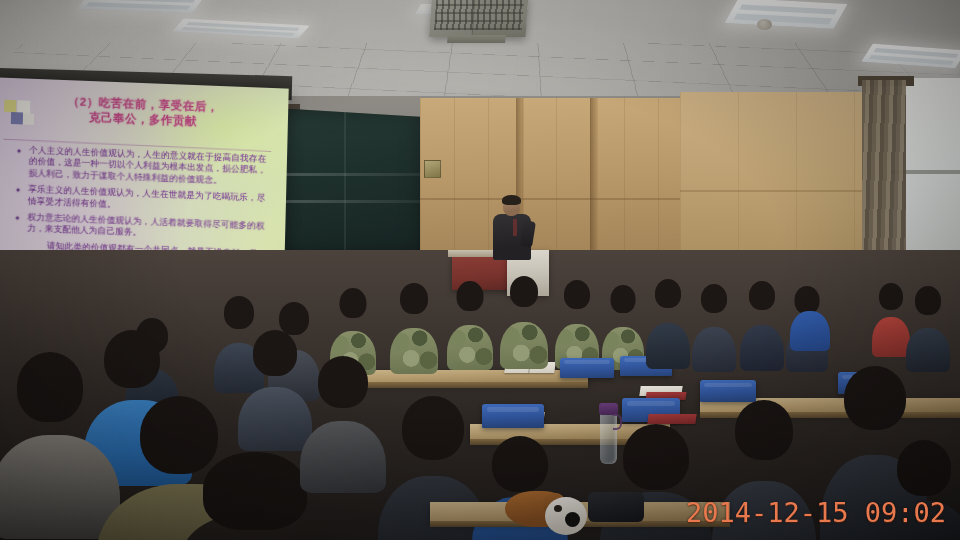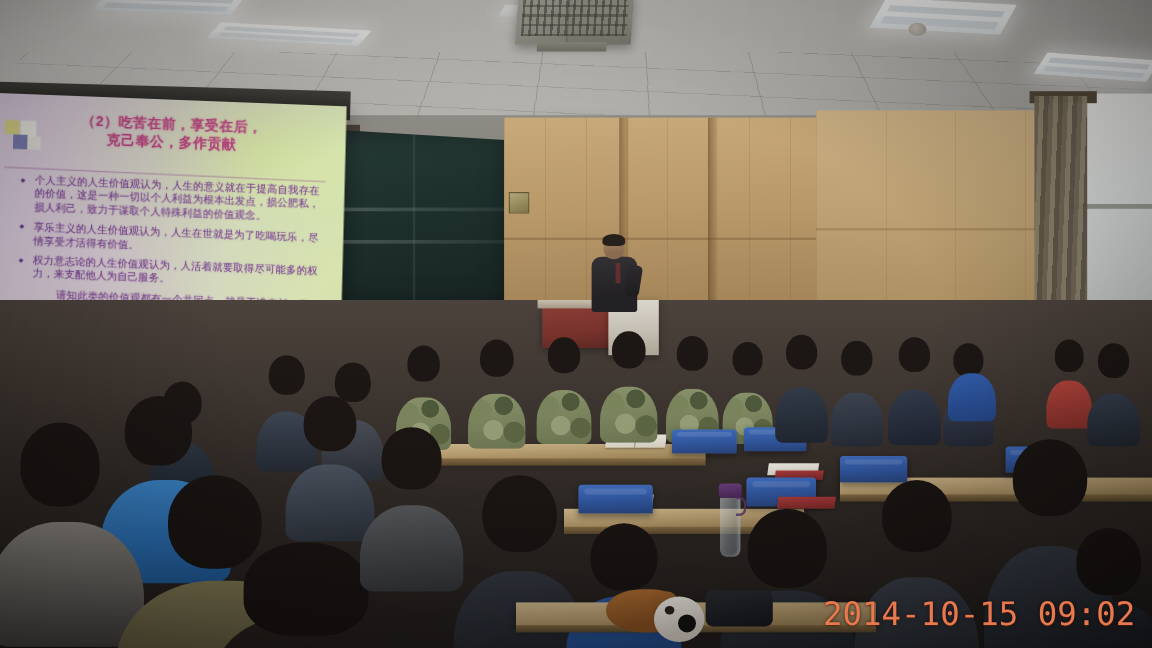--- a/index.html
+++ b/index.html
@@ -696,15 +696,15 @@
     <div class="ear"></div>
     <div class="headp"></div>
     <div class="nose"></div>
     <div class="eye"></div>
   </div>
   <div class="dark-cloth"></div>
 
   <div class="warmcast"></div>
   <div class="vignette"></div>
 
-  <div class="timestamp">2014-10-15 09:02</div>
+  <div class="timestamp">2014-12-15 09:02</div>
 
 </div>
 
 </body></html>

